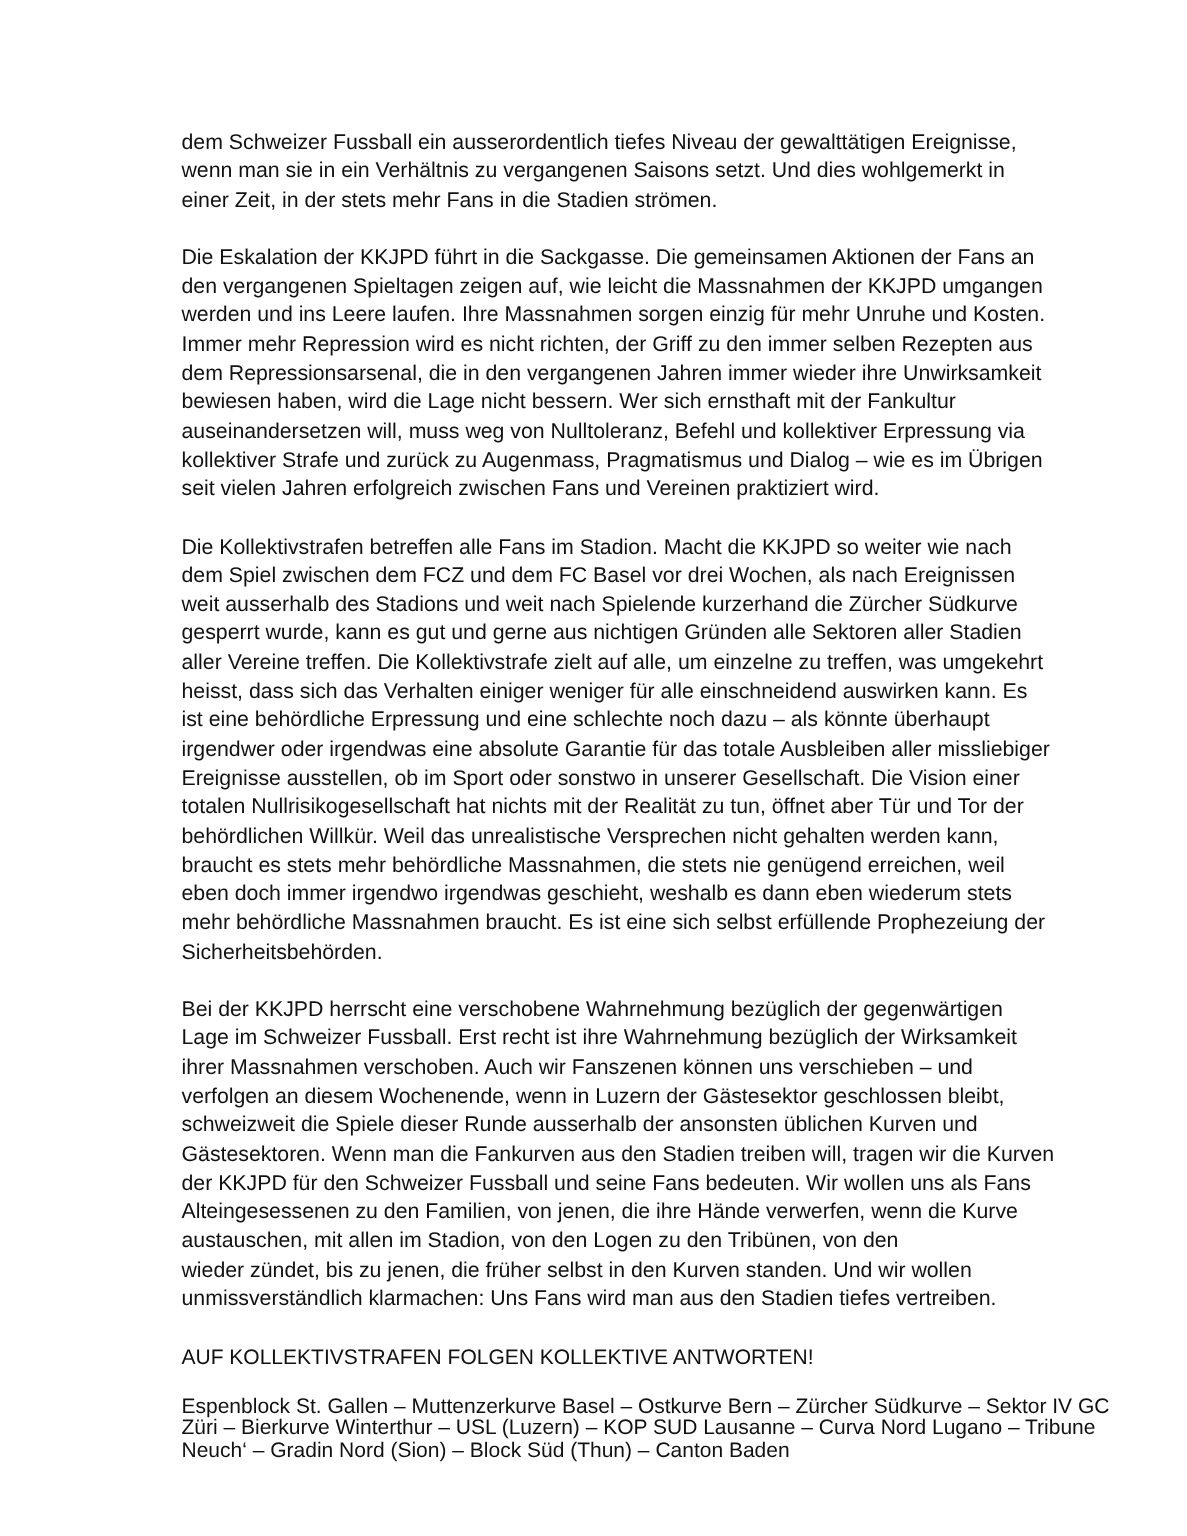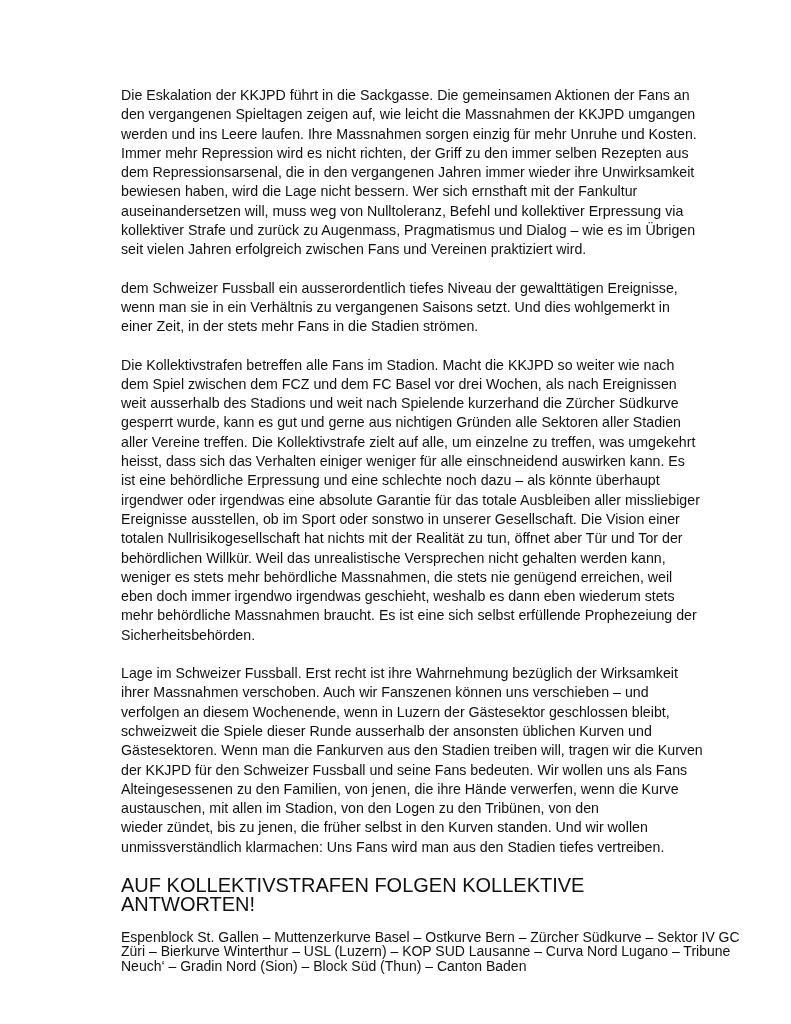--- a/index.html
+++ b/index.html
@@ -25,71 +25,72 @@
       margin: 0 0 19px 0;
       font-size: 14.2px;
       line-height: 19.3px;
     }
     .line {
       display: block;
       white-space: nowrap;
     }
     .slogan {
       margin: 0 0 15px 0;
-      font-size: 20px;
+      font-size: 14px;
       line-height: 19.3px;
     }
     .signatories {
       margin: 0;
       font-size: 14px;
       line-height: 14.6px;
     }
   </style>
 </head>
 <body>
 
 <div class="page">
 
   <p class="para">
+    <span class="line">dem Schweizer Fussball ein ausserordentlich tiefes Niveau der gewalttätigen Ereignisse,</span>
+    <span class="line">wenn man sie in ein Verhältnis zu vergangenen Saisons setzt. Und dies wohlgemerkt in</span>
+    <span class="line">einer Zeit, in der stets mehr Fans in die Stadien strömen.</span>
+  </p>
+
+  <p class="para">
     <span class="line">Die Eskalation der KKJPD führt in die Sackgasse. Die gemeinsamen Aktionen der Fans an</span>
     <span class="line">den vergangenen Spieltagen zeigen auf, wie leicht die Massnahmen der KKJPD umgangen</span>
     <span class="line">werden und ins Leere laufen. Ihre Massnahmen sorgen einzig für mehr Unruhe und Kosten.</span>
     <span class="line">Immer mehr Repression wird es nicht richten, der Griff zu den immer selben Rezepten aus</span>
     <span class="line">dem Repressionsarsenal, die in den vergangenen Jahren immer wieder ihre Unwirksamkeit</span>
     <span class="line">bewiesen haben, wird die Lage nicht bessern. Wer sich ernsthaft mit der Fankultur</span>
     <span class="line">auseinandersetzen will, muss weg von Nulltoleranz, Befehl und kollektiver Erpressung via</span>
     <span class="line">kollektiver Strafe und zurück zu Augenmass, Pragmatismus und Dialog – wie es im Übrigen</span>
     <span class="line">seit vielen Jahren erfolgreich zwischen Fans und Vereinen praktiziert wird.</span>
-  </p>
-
-  <p class="para">
-    <span class="line">dem Schweizer Fussball ein ausserordentlich tiefes Niveau der gewalttätigen Ereignisse,</span>
-    <span class="line">wenn man sie in ein Verhältnis zu vergangenen Saisons setzt. Und dies wohlgemerkt in</span>
-    <span class="line">einer Zeit, in der stets mehr Fans in die Stadien strömen.</span>
   </p>
 
   <p class="para">
     <span class="line">Die Kollektivstrafen betreffen alle Fans im Stadion. Macht die KKJPD so weiter wie nach</span>
     <span class="line">dem Spiel zwischen dem FCZ und dem FC Basel vor drei Wochen, als nach Ereignissen</span>
     <span class="line">weit ausserhalb des Stadions und weit nach Spielende kurzerhand die Zürcher Südkurve</span>
     <span class="line">gesperrt wurde, kann es gut und gerne aus nichtigen Gründen alle Sektoren aller Stadien</span>
     <span class="line">aller Vereine treffen. Die Kollektivstrafe zielt auf alle, um einzelne zu treffen, was umgekehrt</span>
     <span class="line">heisst, dass sich das Verhalten einiger weniger für alle einschneidend auswirken kann. Es</span>
     <span class="line">ist eine behördliche Erpressung und eine schlechte noch dazu – als könnte überhaupt</span>
     <span class="line">irgendwer oder irgendwas eine absolute Garantie für das totale Ausbleiben aller missliebiger</span>
     <span class="line">Ereignisse ausstellen, ob im Sport oder sonstwo in unserer Gesellschaft. Die Vision einer</span>
     <span class="line">totalen Nullrisikogesellschaft hat nichts mit der Realität zu tun, öffnet aber Tür und Tor der</span>
     <span class="line">behördlichen Willkür. Weil das unrealistische Versprechen nicht gehalten werden kann,</span>
-    <span class="line">weniger es stets mehr behördliche Massnahmen, die stets nie genügend erreichen, weil</span>
+    <span class="line">braucht es stets mehr behördliche Massnahmen, die stets nie genügend erreichen, weil</span>
     <span class="line">eben doch immer irgendwo irgendwas geschieht, weshalb es dann eben wiederum stets</span>
     <span class="line">mehr behördliche Massnahmen braucht. Es ist eine sich selbst erfüllende Prophezeiung der</span>
     <span class="line">Sicherheitsbehörden.</span>
   </p>
 
   <p class="para">
+    <span class="line">Bei der KKJPD herrscht eine verschobene Wahrnehmung bezüglich der gegenwärtigen</span>
     <span class="line">Lage im Schweizer Fussball. Erst recht ist ihre Wahrnehmung bezüglich der Wirksamkeit</span>
     <span class="line">ihrer Massnahmen verschoben. Auch wir Fanszenen können uns verschieben – und</span>
     <span class="line">verfolgen an diesem Wochenende, wenn in Luzern der Gästesektor geschlossen bleibt,</span>
     <span class="line">schweizweit die Spiele dieser Runde ausserhalb der ansonsten üblichen Kurven und</span>
     <span class="line">Gästesektoren. Wenn man die Fankurven aus den Stadien treiben will, tragen wir die Kurven</span>
     <span class="line">der KKJPD für den Schweizer Fussball und seine Fans bedeuten. Wir wollen uns als Fans</span>
     <span class="line">Alteingesessenen zu den Familien, von jenen, die ihre Hände verwerfen, wenn die Kurve</span>
     <span class="line">austauschen, mit allen im Stadion, von den Logen zu den Tribünen, von den</span>
     <span class="line">wieder zündet, bis zu jenen, die früher selbst in den Kurven standen. Und wir wollen</span>
     <span class="line">unmissverständlich klarmachen: Uns Fans wird man aus den Stadien tiefes vertreiben.</span>

